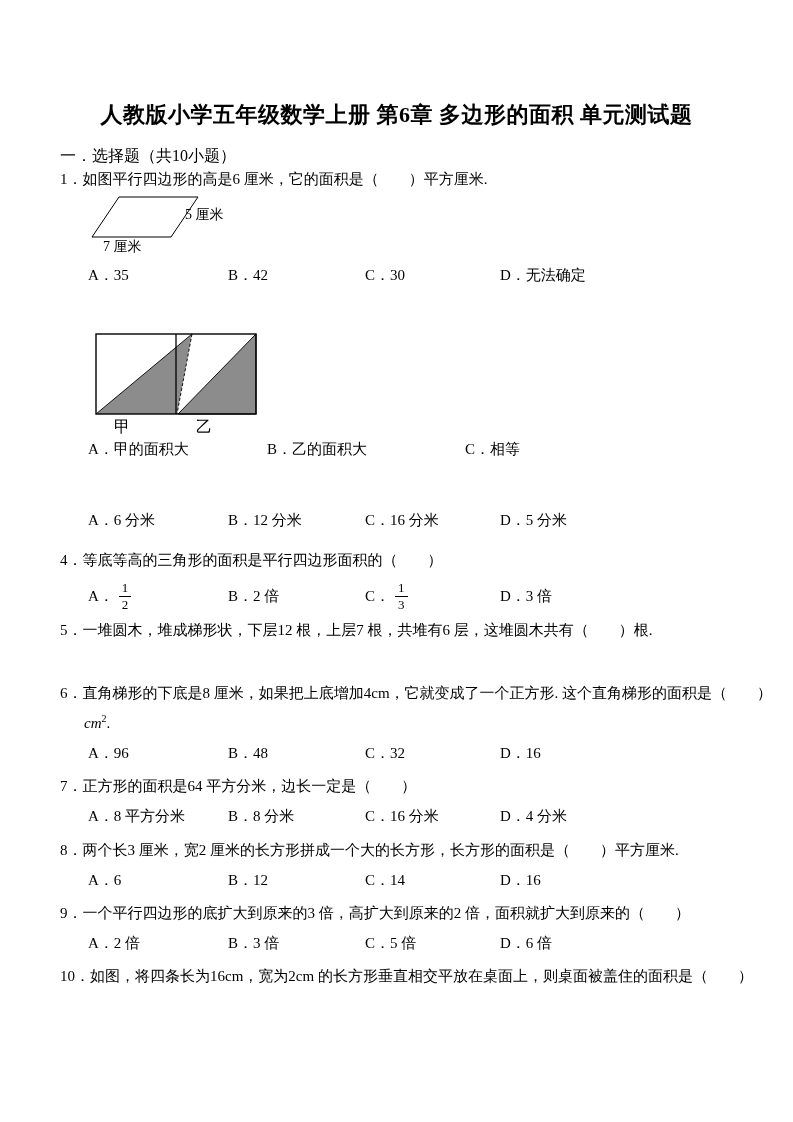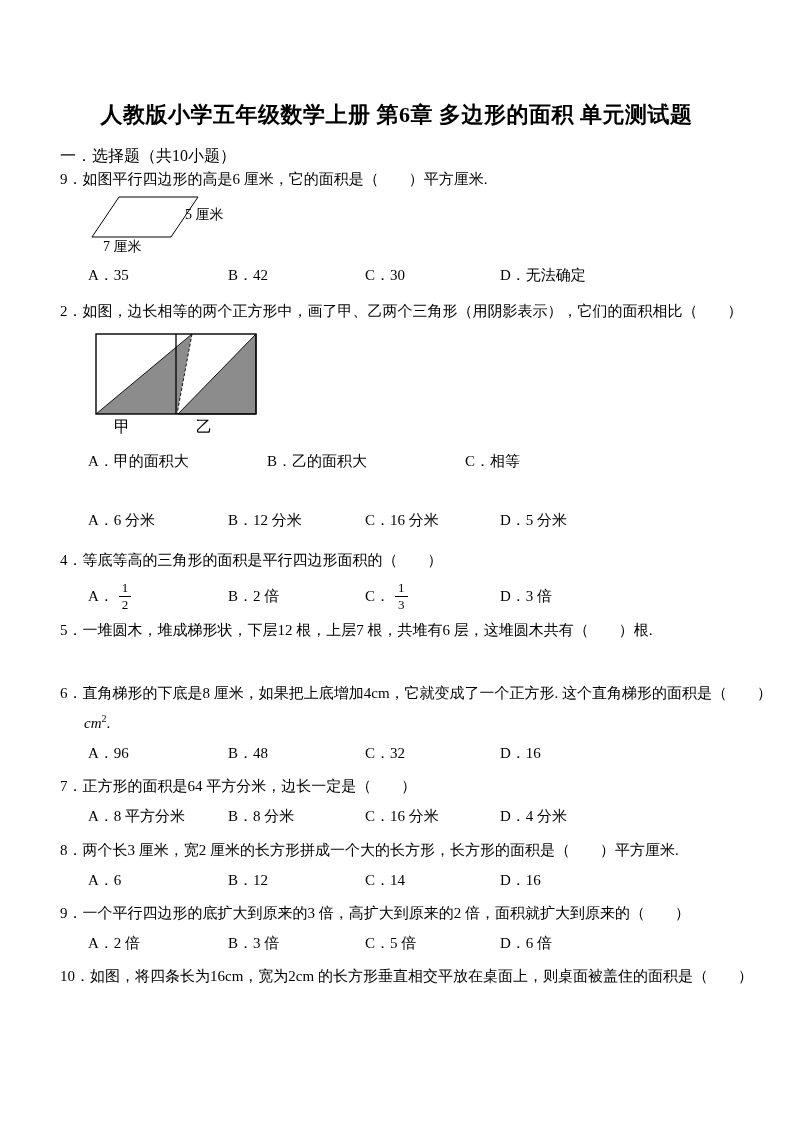--- a/index.html
+++ b/index.html
@@ -75,57 +75,56 @@
 </style>
 </head>
 <body>
 
 <div class="page">
 
   <div class="abs title">人教版小学五年级数学上册 第6章 多边形的面积 单元测试题</div>
 
   <div class="abs section">一．选择题（共10小题）</div>
 
-  <div class="abs qtext" style="top:170px">9．如图平行四边形的高是6 厘米，它的面积是（　　）平方厘米.</div>
+  <div class="abs qtext" style="top:170px">1．如图平行四边形的高是6 厘米，它的面积是（　　）平方厘米.</div>
 
   <div class="abs fig1">
     <svg width="135" height="46" viewBox="0 0 135 46">
       <polygon points="1,43 28,3 107,3 80,43" fill="#ffffff" stroke="#000000" stroke-width="1"></polygon>
     </svg>
     <span class="lbl lbl-side">5 厘米</span>
     <span class="lbl lbl-base">7 厘米</span>
   </div>
 
   <div class="abs opts" style="top:266px">
     <span class="opt c1">A．35</span>
     <span class="opt c2">B．42</span>
     <span class="opt c3">C．30</span>
     <span class="opt c4">D．无法确定</span>
   </div>
 
-  <div class="abs qtext" style="top:302px">2．如图，边长相等的两个正方形中，画了甲、乙两个三角形（用阴影表示），它们的面积相比（　　）</div>
 
   <div class="abs fig2">
     <svg width="162" height="82" viewBox="0 0 162 82">
       <rect x="1" y="1" width="160" height="80" fill="#ffffff" stroke="none"></rect>
 
       <polygon points="1,81 82,81 97,1" fill="#8c8c8c" stroke="none"></polygon>
       <line x1="1" y1="81" x2="97" y2="1" stroke="#000000" stroke-width="0.9"></line>
       <line x1="97" y1="1" x2="82" y2="81" stroke="#000000" stroke-width="0.9" stroke-dasharray="3,2"></line>
 
       <polygon points="83,81 161,81 161,1" fill="#8c8c8c" stroke="#000000" stroke-width="0.9"></polygon>
 
       <line x1="81" y1="1" x2="81" y2="81" stroke="#000000" stroke-width="1.3"></line>
       <rect x="1" y="1" width="160" height="80" fill="none" stroke="#000000" stroke-width="1.4"></rect>
     </svg>
     <span class="lbl lbl-jia">甲</span>
     <span class="lbl lbl-yi">乙</span>
   </div>
 
-  <div class="abs opts" style="top:452px">
+  <div class="abs opts" style="top:440px">
     <span class="opt c1">A．甲的面积大</span>
     <span class="opt q2c2">B．乙的面积大</span>
     <span class="opt q2c3">C．相等</span>
   </div>
 
   <div class="abs opts" style="top:511px">
     <span class="opt c1">A．6 分米</span>
     <span class="opt c2">B．12 分米</span>
     <span class="opt c3">C．16 分米</span>
     <span class="opt c4">D．5 分米</span>

